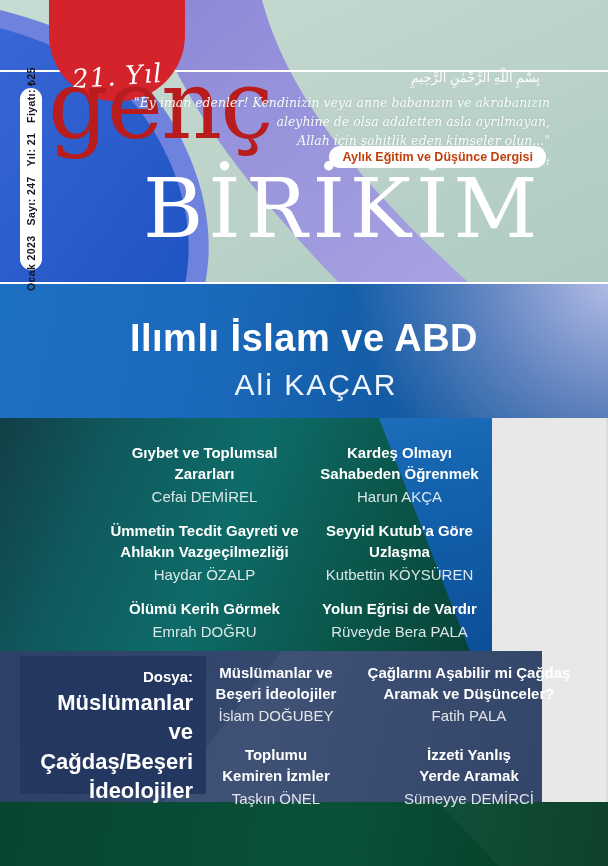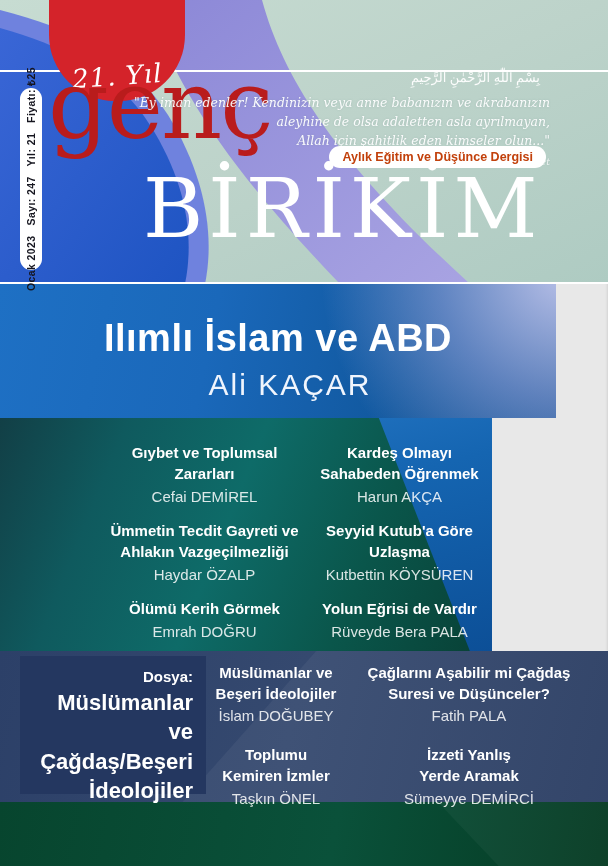--- a/index.html
+++ b/index.html
@@ -49,21 +49,21 @@
     color:rgba(255,255,255,.94);text-shadow:0 0 2px rgba(120,150,150,.35);
   }
   .quote .src{font-size:9.5px;margin-top:5px;opacity:.85;}
   .tagline-pill{
     position:absolute;right:62px;top:146px;z-index:6;
     background:#fff;color:#c2410c;font-weight:700;font-size:12.5px;
     padding:4px 13px;border-radius:14px;white-space:nowrap;
   }
   
   .feature-sec{
-    position:absolute;left:0;top:284px;width:556px;height:134px;
+    position:absolute;left:0;top:284px;width:608px;height:134px;
     background:linear-gradient(102deg,#1e70c4 0%,#1a68ba 38%,#11589e 72%,#0d4d8d 100%);
   }
   .feature-sec::before{
     content:"";position:absolute;inset:0;
     background:radial-gradient(circle at 102% -10%,rgba(196,200,238,.95) 0%,rgba(160,170,225,.55) 22%,transparent 42%);
   }
   .feature-inner{position:relative;text-align:center;padding-top:34px;}
   .feature-title{font-size:38px;font-weight:800;letter-spacing:.5px;line-height:1.1;}
   .feature-author{font-size:30px;font-weight:400;letter-spacing:2px;color:#f0f5fd;margin-top:8px;padding-left:24px;}
   
@@ -80,21 +80,21 @@
     position:absolute;left:107px;top:25px;width:390px;z-index:2;
     display:grid;grid-template-columns:195px 195px;row-gap:14px;
   }
   .toc-item{text-align:center;}
   .toc-item .t{font-size:15px;font-weight:700;line-height:1.38;margin:0 auto;}
   .toc-item .a{font-size:15px;font-weight:400;line-height:1.3;color:rgba(255,255,255,.85);margin-top:3px;}
   .tw-160 .t{max-width:160px;}
   .tw-215 .t{max-width:215px;}
   
   .bottom-sec{
-    position:absolute;left:0;top:651px;width:608px;height:151px;
+    position:absolute;left:0;top:651px;width:542px;height:151px;
     background:linear-gradient(104deg,#2c4068 0%,#35496f 48%,#293c62 100%);
   }
   .bottom-sec::before{
     content:"";position:absolute;inset:0;
     background:rgba(255,255,255,.05);
     clip-path:polygon(52% 0,100% 0,100% 100%,30% 100%);
   }
   .dossier-box{
     position:absolute;left:20px;top:5px;width:186px;height:138px;z-index:2;
     background:#243760;box-sizing:border-box;padding:12px 13px 0 10px;text-align:right;
@@ -225,21 +225,21 @@
         <div class="a">İslam DOĞUBEY</div>
       </div>
       <div class="tw-110">
         <div class="t">Toplumu Kemiren İzmler</div>
         <div class="a">Taşkın ÖNEL</div>
       </div>
     </div>
 
     <div class="bcol bcol-right">
       <div>
-        <div class="t">Çağlarını Aşabilir mi Çağdaş Suresi ve Düşünceler?</div>
+        <div class="t">Çağlarını Aşabilir mi Çağdaş Aramak ve Düşünceler?</div>
         <div class="a">Fatih PALA</div>
       </div>
       <div class="tw-110">
         <div class="t">İzzeti Yanlış Yerde Aramak</div>
         <div class="a">Sümeyye DEMİRCİ</div>
       </div>
     </div>
 
   </div>
 

